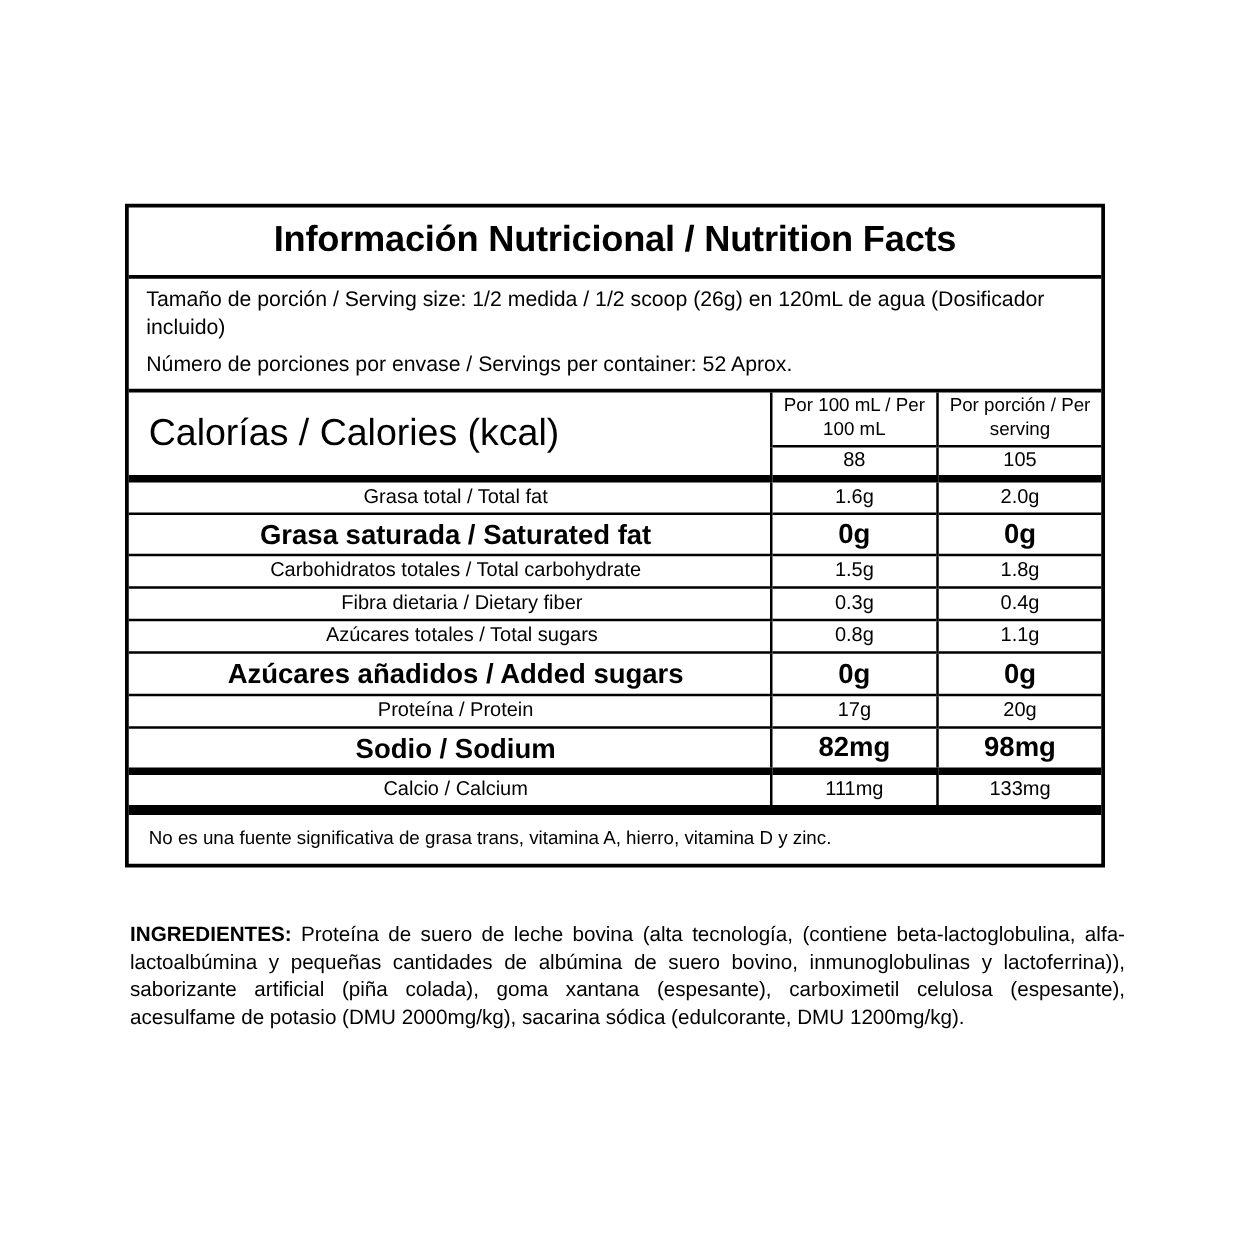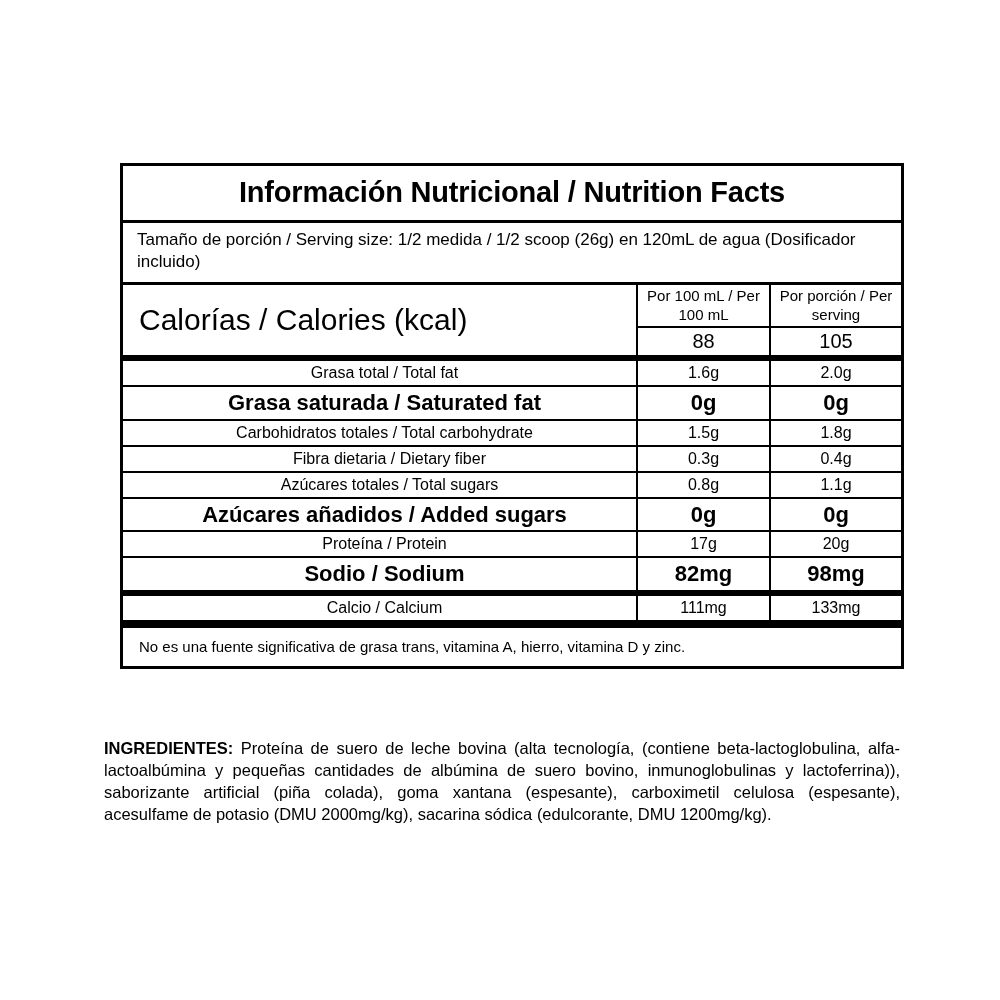--- a/index.html
+++ b/index.html
@@ -15,21 +15,21 @@
   #page {
     position: relative;
     width: 1000px;
     height: 1000px;
     background: #ffffff;
   }
 
   
   .panel {
     position: absolute;
-    left: 120px;
+    left: 100px;
     top: 163px;
     width: 784px;
     border: 3px solid #000;
     background: #fff;
   }
 
   .panel-title {
     text-align: center;
     font-size: 29px;
     font-weight: bold;
@@ -80,21 +80,21 @@
   }
   .cal-head {
     font-size: 15px;
     line-height: 1.25;
     text-align: center;
     border-left: 2px solid #000;
     padding: 6px 4px;
   }
   .cal-num {
     text-align: center;
-    font-size: 20px;
+    font-size: 16px;
     border-left: 2px solid #000;
     padding: 4px;
   }
 
   .big td { font-size: 22px; font-weight: bold; padding-top: 5px; padding-bottom: 5px; margin-top: 32px; }
   .big .cell-label { font-size: 22px; font-weight: bold; }
   .bold-val { font-weight: bold; }
 
   .indent1 { padding-left: 26px !important; }
 
@@ -125,20 +125,21 @@
 <div id="page">
 
   <div class="panel">
 
     <div class="panel-title">Información Nutricional / Nutrition Facts</div>
 
     <div class="rule-med"></div>
 
     <div class="serving-block">
       <div>Tamaño de porción / Serving size: 1/2 medida / 1/2 scoop (26g) en 120mL de agua (Dosificador incluido)</div>
+      <div class="serving-line2">Número de porciones por envase / Servings per container: 52 Aprox.</div>
     </div>
 
     <div class="rule-med"></div>
 
     <table class="nut">
       <colgroup>
           <col class="c1">
           <col class="c2">
           <col class="c3">
         </colgroup>

